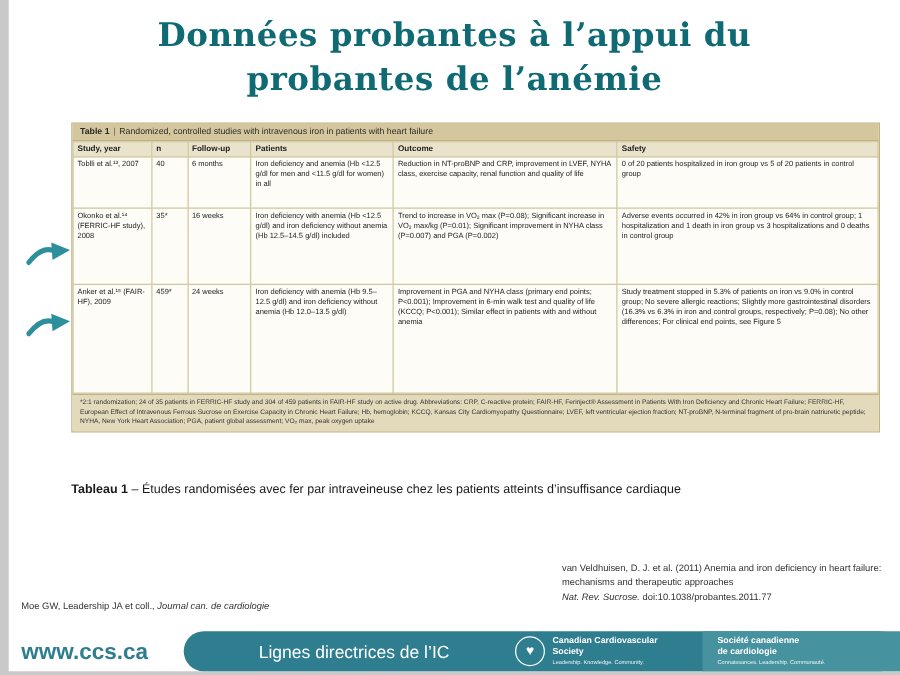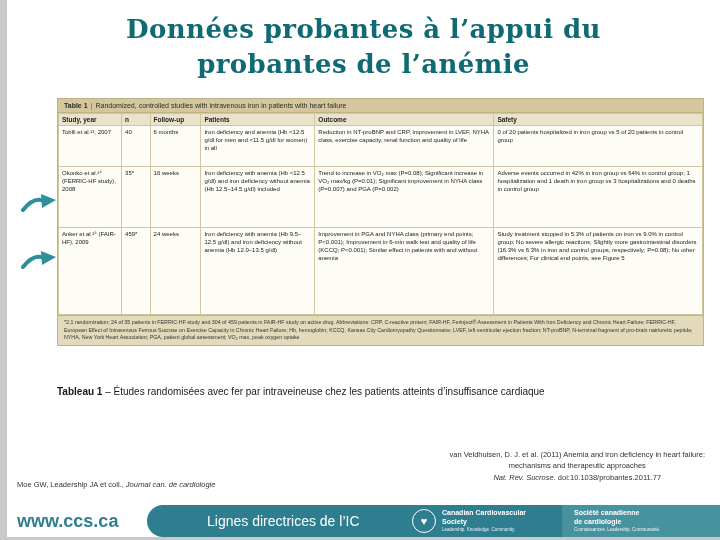--- a/index.html
+++ b/index.html
@@ -32,21 +32,21 @@
   tr.r1 td{height:36px;} tr.r2 td{height:56px;} tr.r3 td{height:82px;}
   .t-footnote{background:#e3dabb;font-size:5.3px;line-height:1.45;padding:3px 6px;
     border-top:1px solid #bfb286;color:#333;}
 
   
   .caption{position:absolute;left:50px;top:384px;width:612px;margin:0;font-size:10px;
     line-height:1.5;color:#1a1a1a;}
   .caption b{font-weight:bold;}
 
   
-  .cite-right{position:absolute;right:15px;top:449px;text-align:center;font-size:7.5px;
+  .cite-right{position:absolute;right:15px;top:449px;text-align:left;font-size:7.5px;
     line-height:1.5;color:#333;}
   .cite-left{position:absolute;left:10px;top:480px;font-size:7.5px;color:#333;}
 
   
   .url{position:absolute;left:10px;top:511px;font-size:18px;font-weight:bold;color:#2e7e90;
     cursor:pointer;}
   .banner{position:absolute;left:140px;top:505px;width:573px;height:32px;background:#2e7e90;
     display:flex;align-items:center;color:#fff;border-radius:16px;}
   .banner-text{font-size:14px;margin-left:60px;white-space:nowrap;}
   .banner-spacer{flex:1;}

